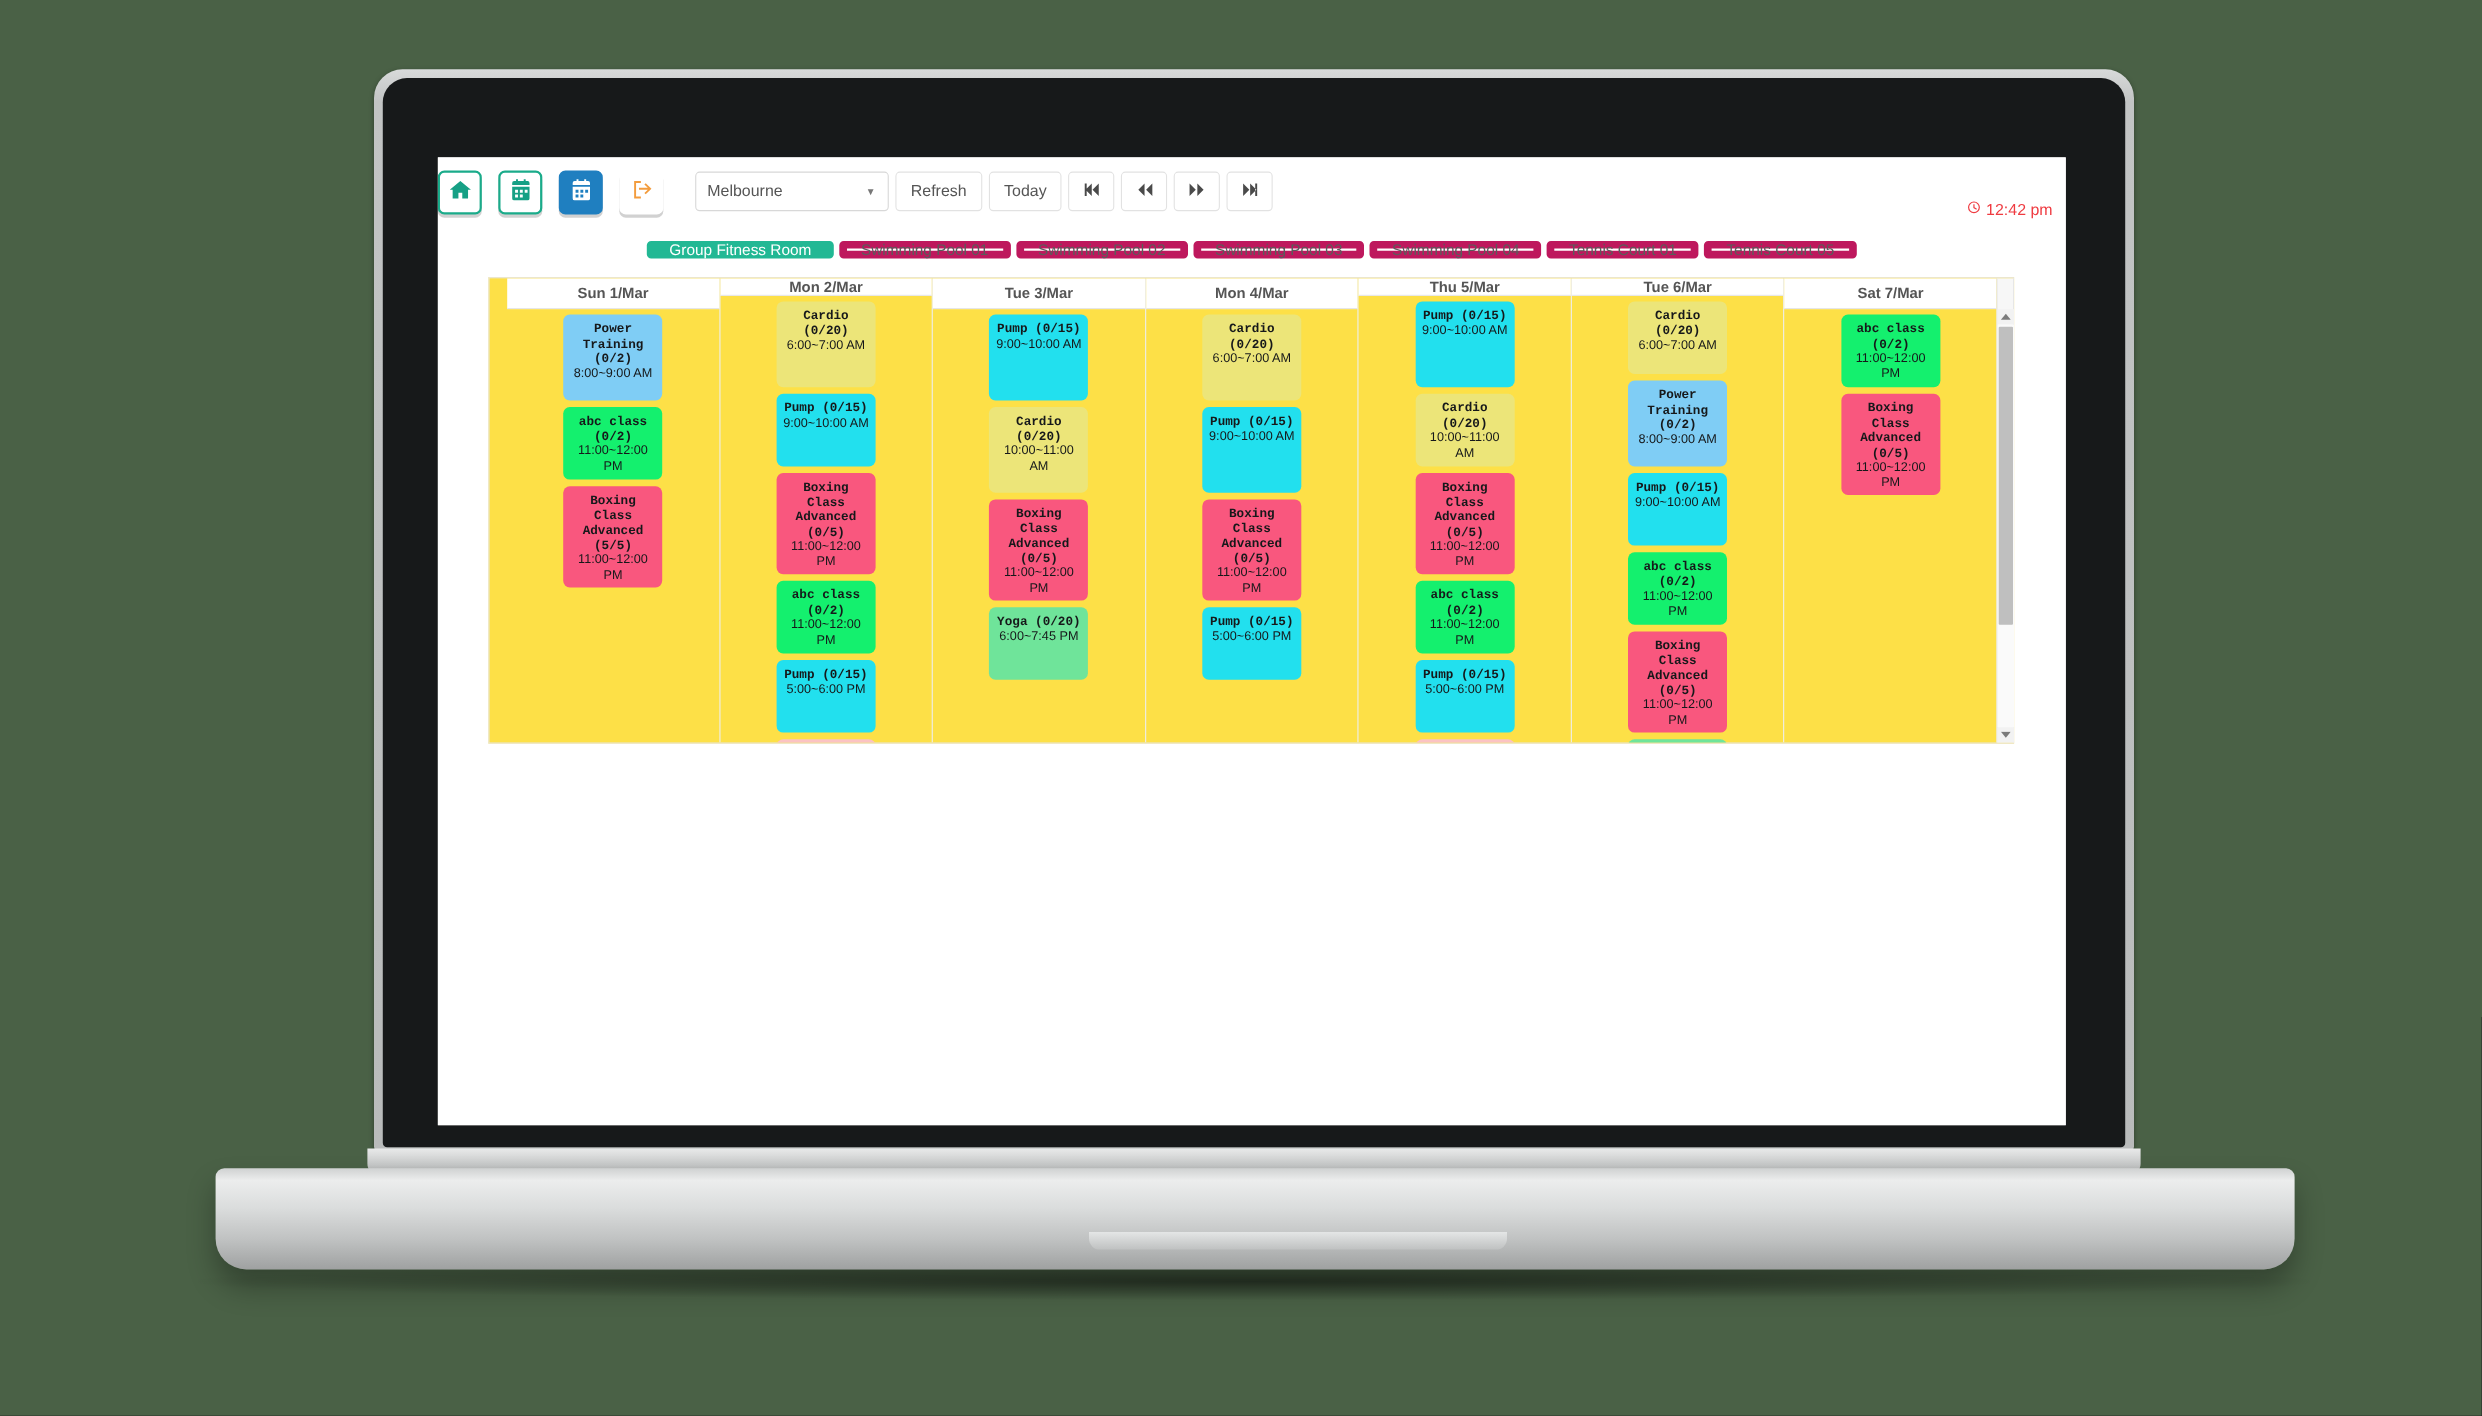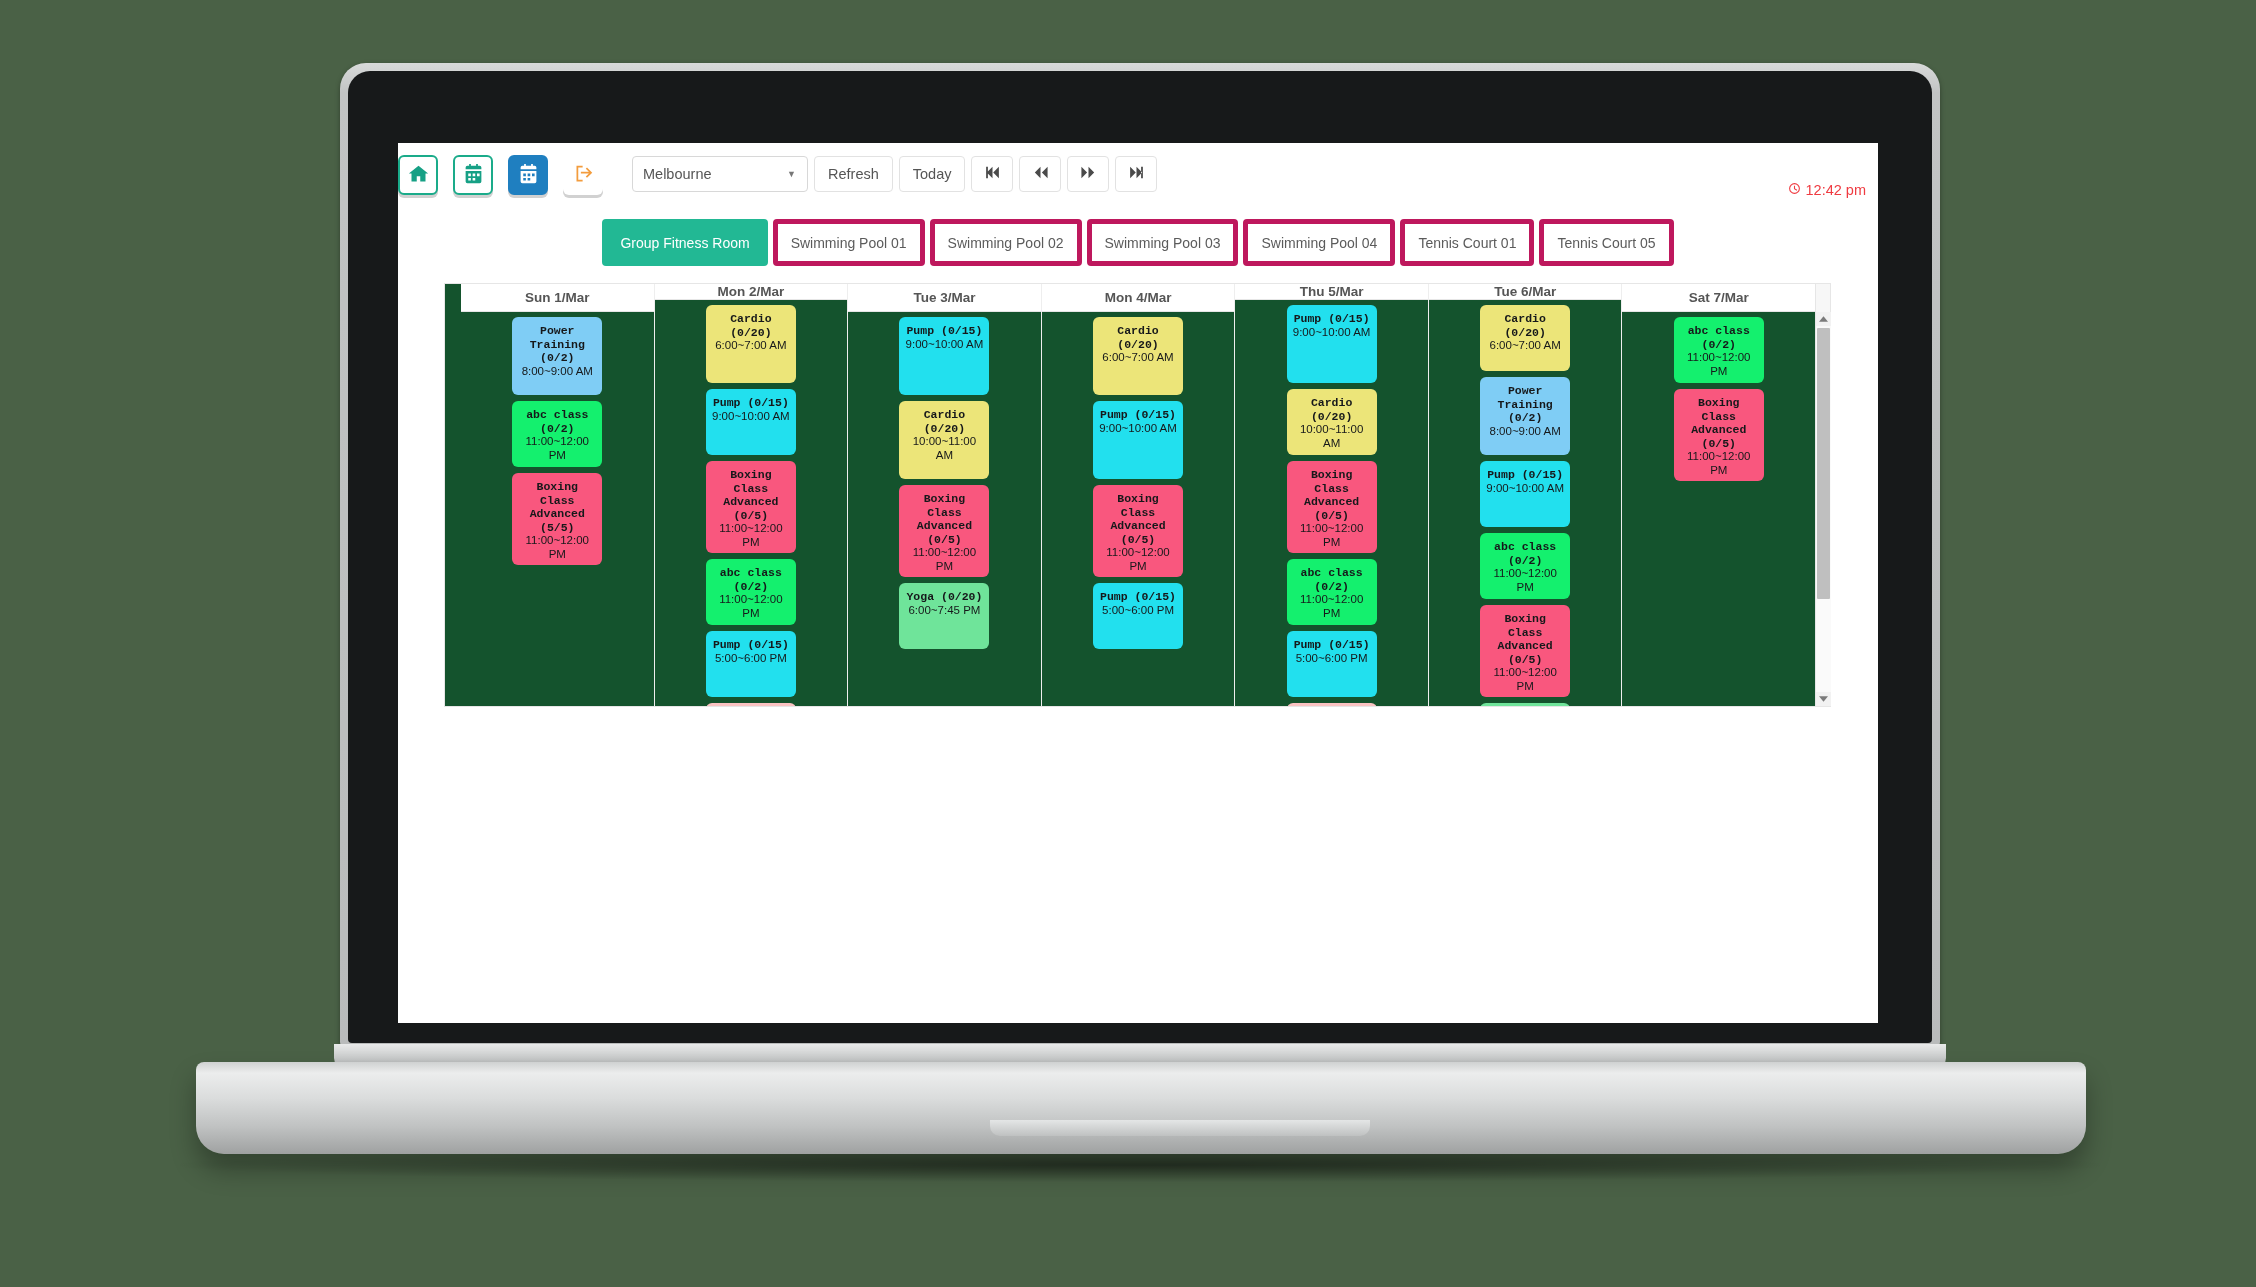--- a/index.html
+++ b/index.html
@@ -175,44 +175,44 @@
   .clock svg { width: 13px; height: 13px; fill: #ef3b41; }
 
   
   .tabs {
     display: flex;
     justify-content: center;
     gap: 5px;
     margin-top: 14px;
   }
   .tab {
-    height: 47px;
+    height: 16px;
     padding: 0 13px;
     display: flex; align-items: center;
     font-size: 14px;
-    border: 5px solid #be185d;
+    border: 7px solid #be185d;
     border-radius: 4px;
     background: #fff;
     color: #5b5b5b;
     cursor: pointer;
     white-space: nowrap;
   }
   .tab.active {
     background: #22b894;
     border-color: #22b894;
     color: #ffffff;
   }
 
   
   .cal-wrap {
     margin: 17px 47px 0 46px;
     border: 1px solid #e6e6e6;
     border-top: 1px solid #e6e6e6;
     display: flex;
-    background: #14532d;
+    background: #fde047;
     height: 424px;
     padding-left: 16px;
   }
   .cal-cols {
     flex: 1;
     display: flex;
     overflow: hidden;
   }
   .daycol {
     flex: 1 1 0;

